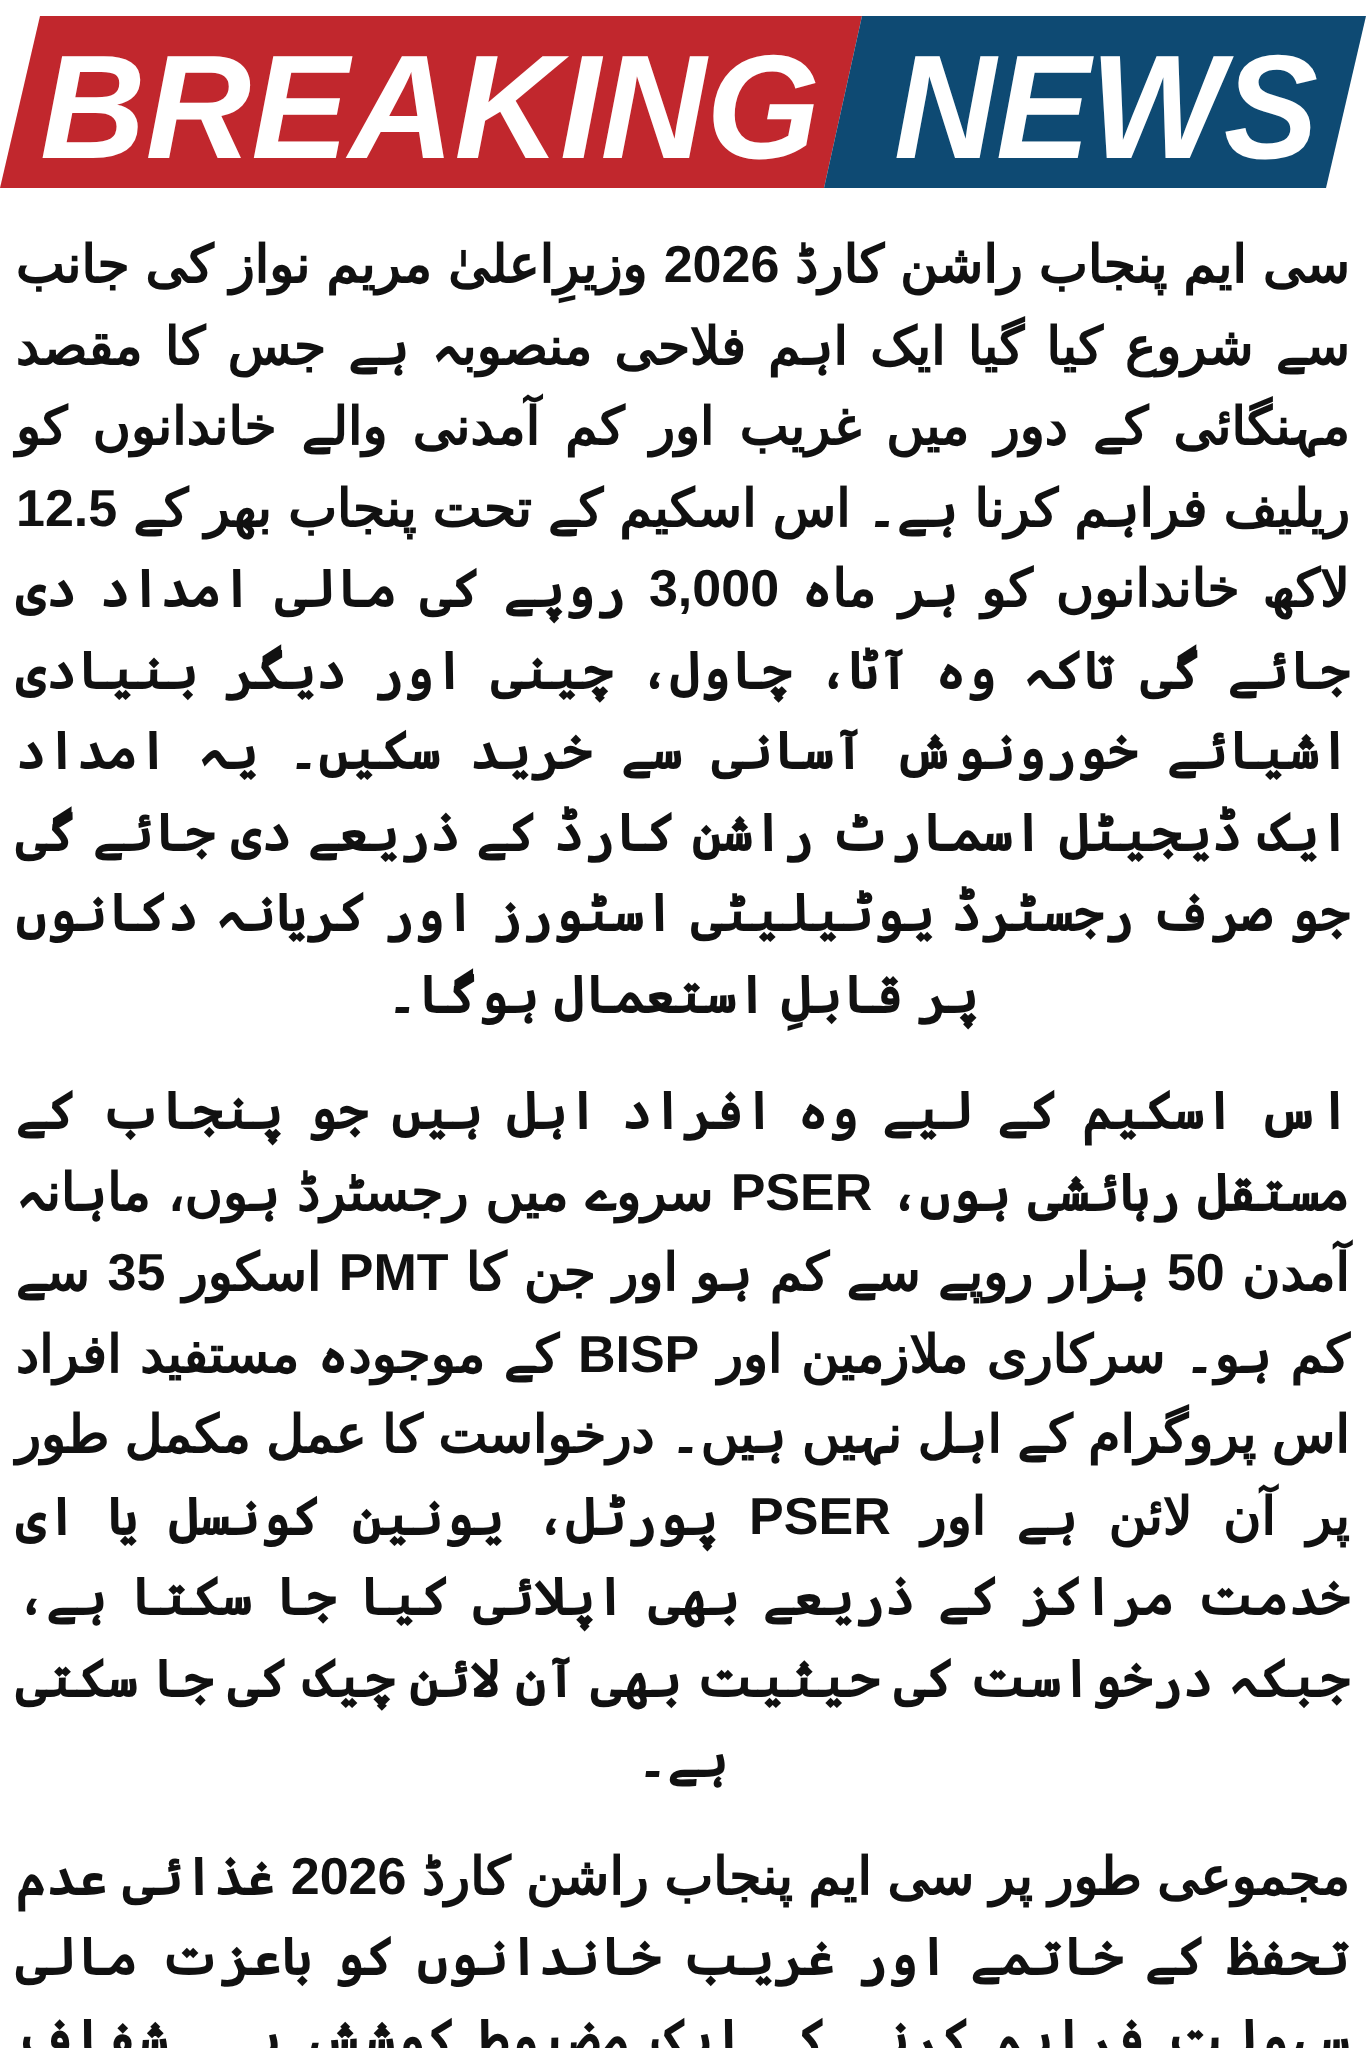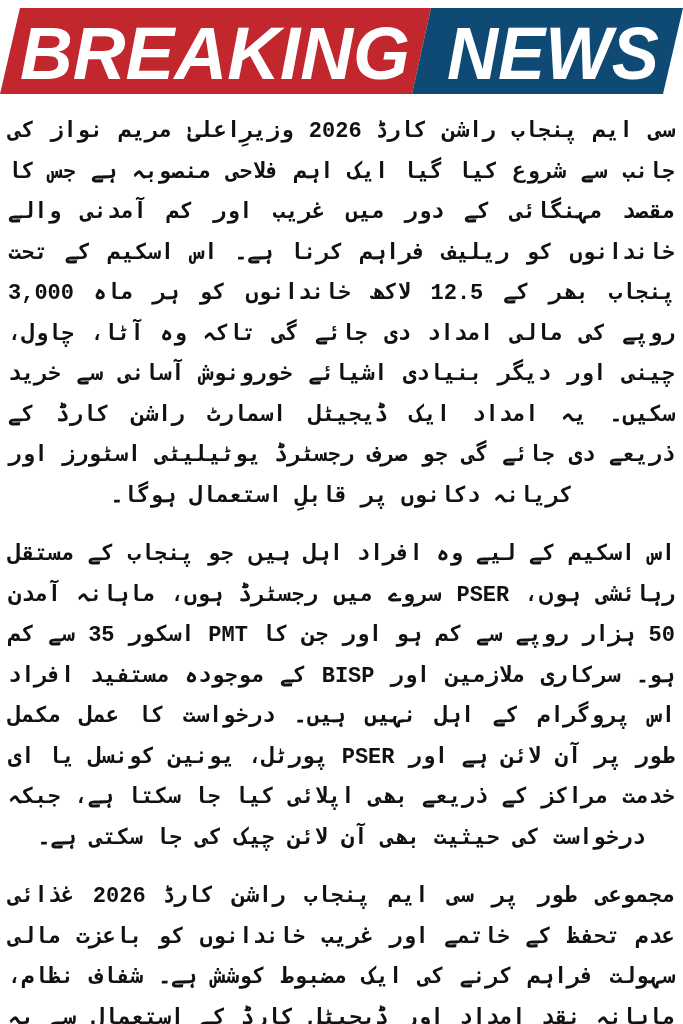--- a/index.html
+++ b/index.html
@@ -35,22 +35,22 @@
       left: 8px;
       top: 112px;
       width: 667px;
       direction: rtl;
       color: #111111;
     }
     .para {
       margin: 0;
       text-align: justify;
       text-align-last: center;
-      font-family: Liberation Mono, monospace;
-      font-size: 22px;
+      font-family: Liberation Sans, sans-serif;
+      font-size: 26px;
       line-height: 40.5px;
       font-weight: bold;
       letter-spacing: 0;
     }
     .para + .para {
       margin-top: 18px;
     }
   </style>
 </head>
 <body>

